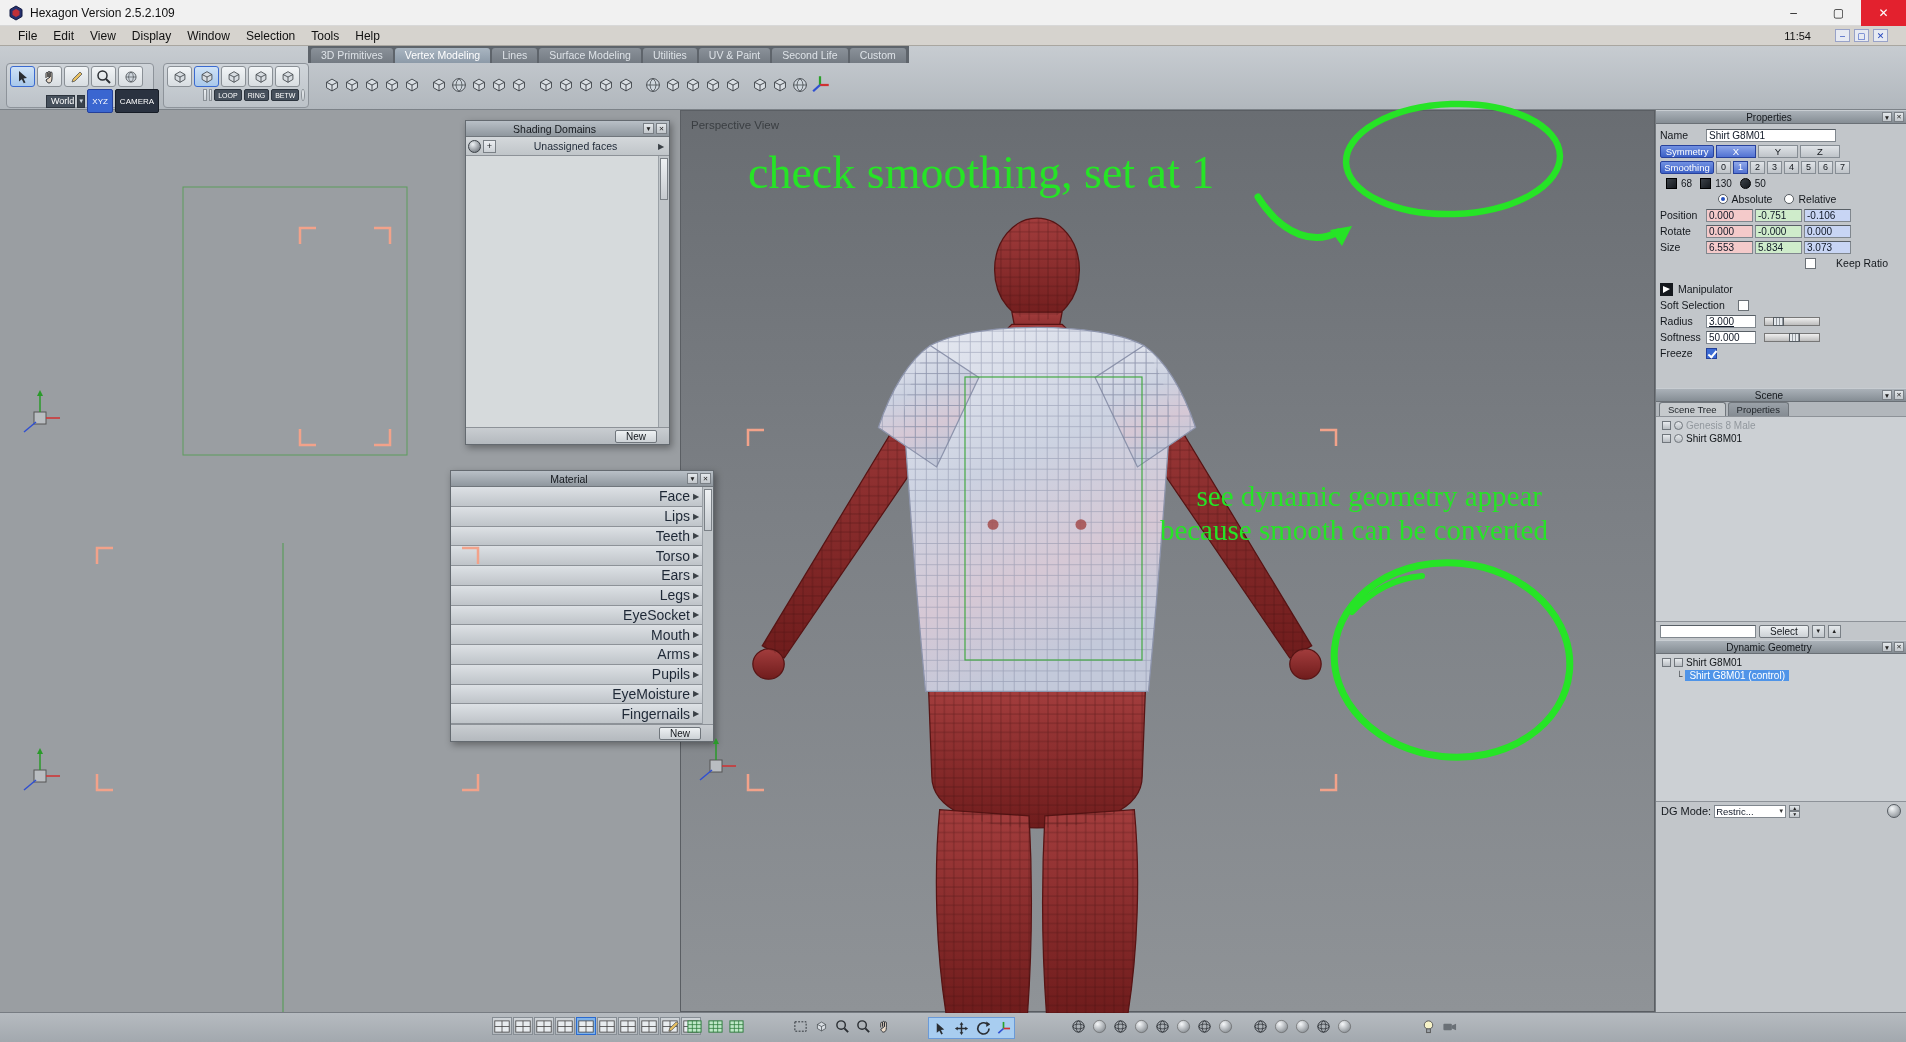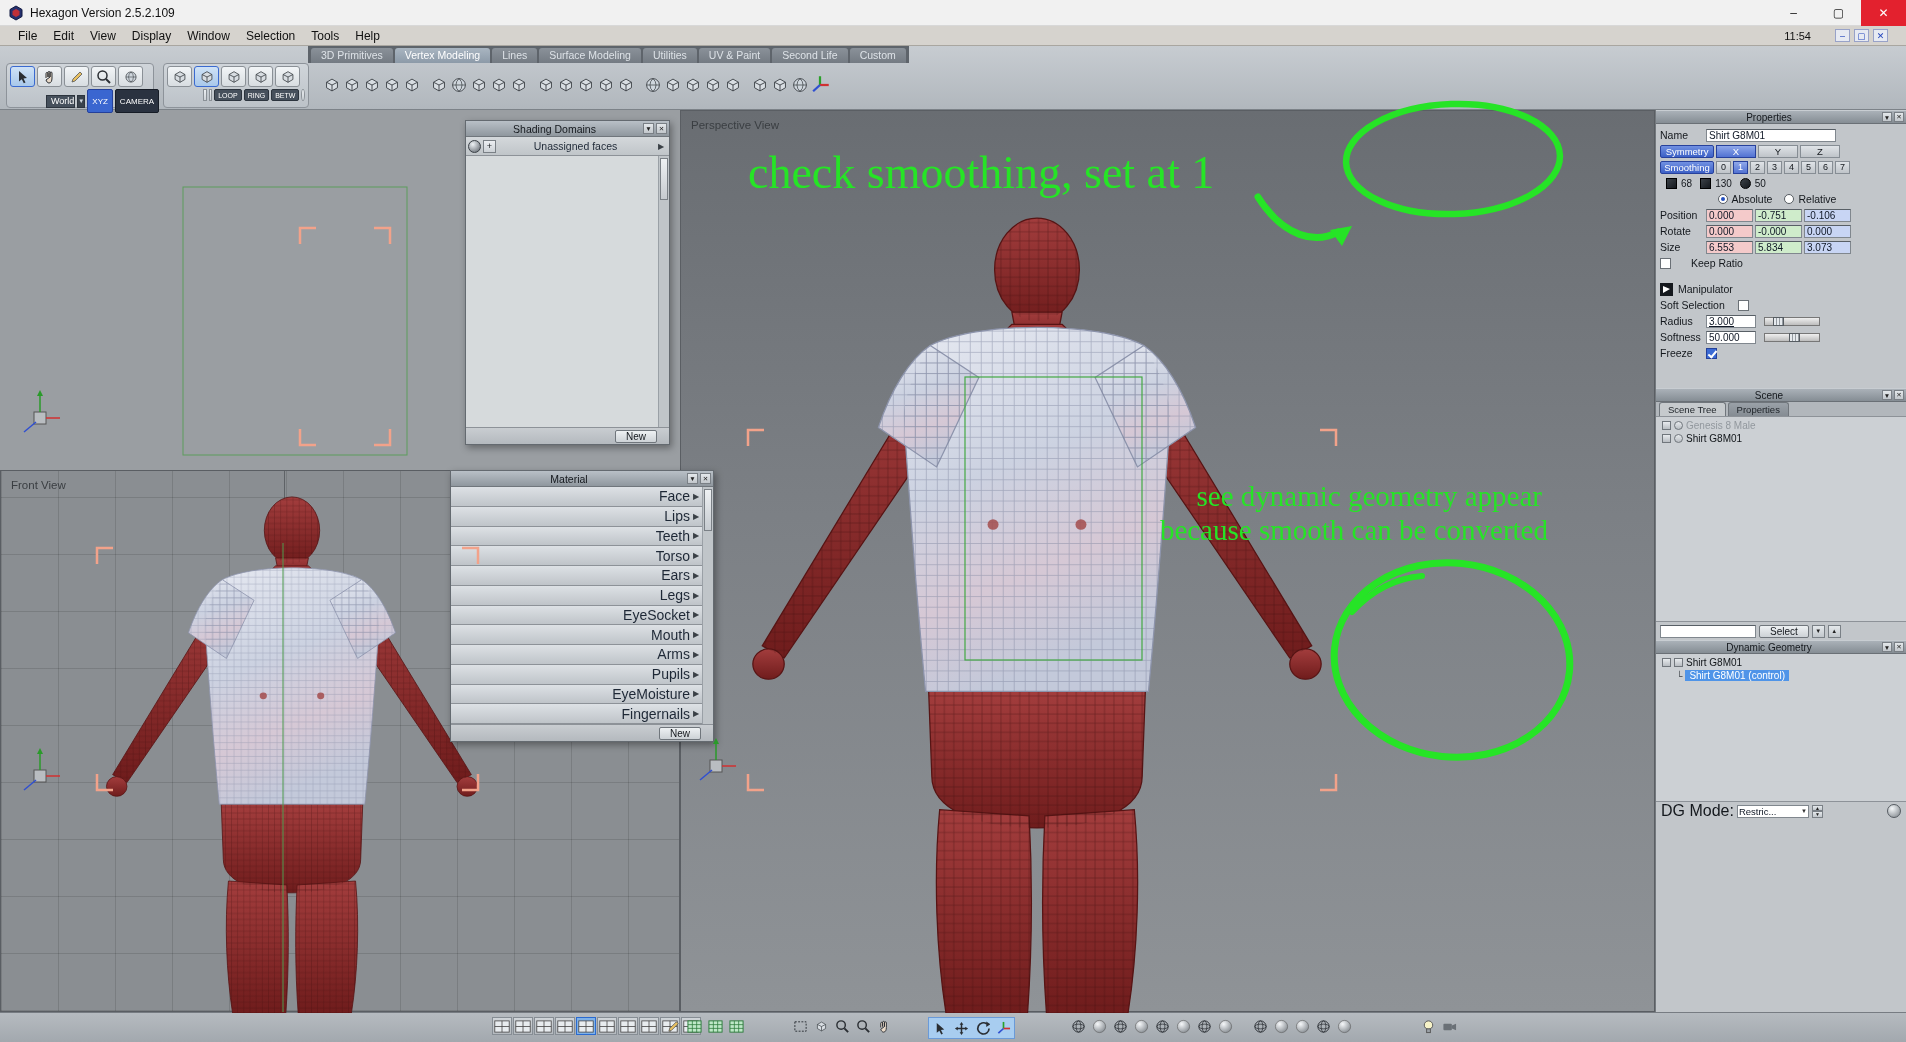--- a/index.html
+++ b/index.html
@@ -98,21 +98,21 @@
   .cicon.round { border-radius:50%; }
   .cnum { font-size:10px; color:#14181d; }
   .radio { width:10px; height:10px; border-radius:50%; border:1px solid #565c62; background:#fff; position:relative; flex:none; }
   .radio.sel::after { content:""; position:absolute; left:2px; top:2px; width:4px; height:4px; border-radius:50%; background:#2450c0; }
   .rlabel { font-size:10.5px; color:#14181d; margin-right:8px; }
   .vx,.vy,.vz { width:47px; }
   .vx { background:#f4caca; } .vy { background:#cfeccb; } .vz { background:#c8d5f4; }
   .cb { width:11px; height:11px; border:1px solid #6a7076; background:#fff; position:relative; flex:none; }
   .cb.checked { background:#3a6ad4; border-color:#24409a; }
   .cb.checked::after { content:""; position:absolute; left:3px; top:0px; width:3px; height:7px; border:solid #fff; border-width:0 2px 2px 0; transform:rotate(40deg); }
-  .keep-row { justify-content:flex-start; padding-right:6px; gap:20px; }
+  .keep-row { justify-content:flex-end; padding-right:6px; gap:20px; }
   .gap8 { height:10px; }
   .manip-icon { width:13px; height:13px; background:#14181d; position:relative; flex:none; margin-right:3px; }
   .manip-icon::after { content:""; position:absolute; left:3px; top:3px; width:0; height:0; border-left:7px solid #fff; border-top:3px solid transparent; border-bottom:4px solid transparent; }
   .slider { width:56px; height:9px; background:linear-gradient(#efefef,#bdbdbd); border:1px solid #777; position:relative; margin-left:6px; }
   .thumb { position:absolute; top:-1px; width:11px; height:9px; background:repeating-linear-gradient(90deg,#e6eaee 0 2px,#959ba1 2px 3px); border:1px solid #565c62; }
   .scene-tabs { height:15px; display:flex; align-items:flex-end; padding-left:3px; gap:2px; background:#b2b7bc; border-bottom:1px solid #8d9298; flex:none; }
   .stab { font-size:9.5px; padding:1px 8px; background:linear-gradient(#9aa1a8,#858c93); border:1px solid #70767c; border-bottom:none; border-radius:3px 3px 0 0; color:#21262b; }
   .stab.active { background:#c6cacd; }
   .tree { background:#ccd0d4; border-bottom:1px solid #8d9298; padding-top:2px; flex:none; }
   .scene-tree { height:205px; }
@@ -121,21 +121,21 @@
   .ticon-sm { width:9px; height:9px; background:linear-gradient(#e8ebee,#b8bdc2); border:1px solid #70767c; flex:none; }
   .ticon-sm.eye { border-radius:50%; }
   .tlabel { font-size:10px; color:#101418; white-space:nowrap; }
   .trow.disabled .tlabel { color:#92989e; }
   .tlabel.hl { background:#4f94e8; color:#fff; padding:0 4px; }
   .branch { font-size:9px; color:#3a4046; margin-left:14px; }
   .select-row { height:18px; display:flex; align-items:center; gap:3px; padding:0 4px; flex:none; }
   .sel-in { width:96px; }
   .mini { width:13px; height:13px; background:linear-gradient(#e4e8eb,#c2c7cc); border:1px solid #7a8086; font-size:6px; display:flex; align-items:center; justify-content:center; color:#222; }
   .dgmode-row { height:18px; display:flex; align-items:center; gap:3px; padding:0 5px; flex:none; }
-  .dg-label { font-size:16px; color:#14181d; }
+  .dg-label { font-size:11px; color:#14181d; }
   .ddown { width:72px; height:13px; background:#fff; border:1px solid #80878e; display:flex; align-items:center; font-size:9.5px; padding:0 1px; color:#101826; }
   .dd-arrow { margin-left:auto; font-size:6px; color:#333; }
   .spin { display:flex; flex-direction:column; }
   .spin span { width:11px; height:6.5px; font-size:5px; display:flex; align-items:center; justify-content:center; background:linear-gradient(#e4e8eb,#c2c7cc); border:1px solid #7a8086; color:#222; }
   .ball14 { width:14px; height:14px; border-radius:50%; background:radial-gradient(circle at 35% 30%,#f4f7f9,#7a8086); border:1px solid #565c62; margin-left:auto; }
   .side-fill { flex:1; }
 
   
   .bottombar { position:absolute; left:0; top:1012px; width:1906px; height:30px; background:linear-gradient(#b6bbc0,#a2a8ae); border-top:1px solid #777c82; }
   .bgroup { position:absolute; top:4px; display:flex; gap:1px; align-items:center; }
@@ -530,27 +530,20 @@
         <svg width="20" height="20">
           <use href="#ic-axes"></use>
         </svg>
       </button>
   </div>
 </div>
 
 <div class="workspace">
 
 
-  <div class="viewport vp-front">
-    <span class="vp-label">Front View</span>
-    <div class="center-line"></div>
-    <svg class="fig" style="left:86px; top:20px;" width="410" height="522" viewBox="0 0 400 530" preserveAspectRatio="none">
-      <use href="#man-front"></use>
-    </svg>
-  </div>
 
   <div class="viewport vp-persp">
     <span class="vp-label">Perspective View</span>
     <svg class="fig" style="left:42px; top:98px;" width="628" height="804" viewBox="0 0 400 530" preserveAspectRatio="none">
       <use href="#man-front"></use>
     </svg>
   </div>
 
   <div class="fpanel sd-panel">
     <div class="panel-head">

